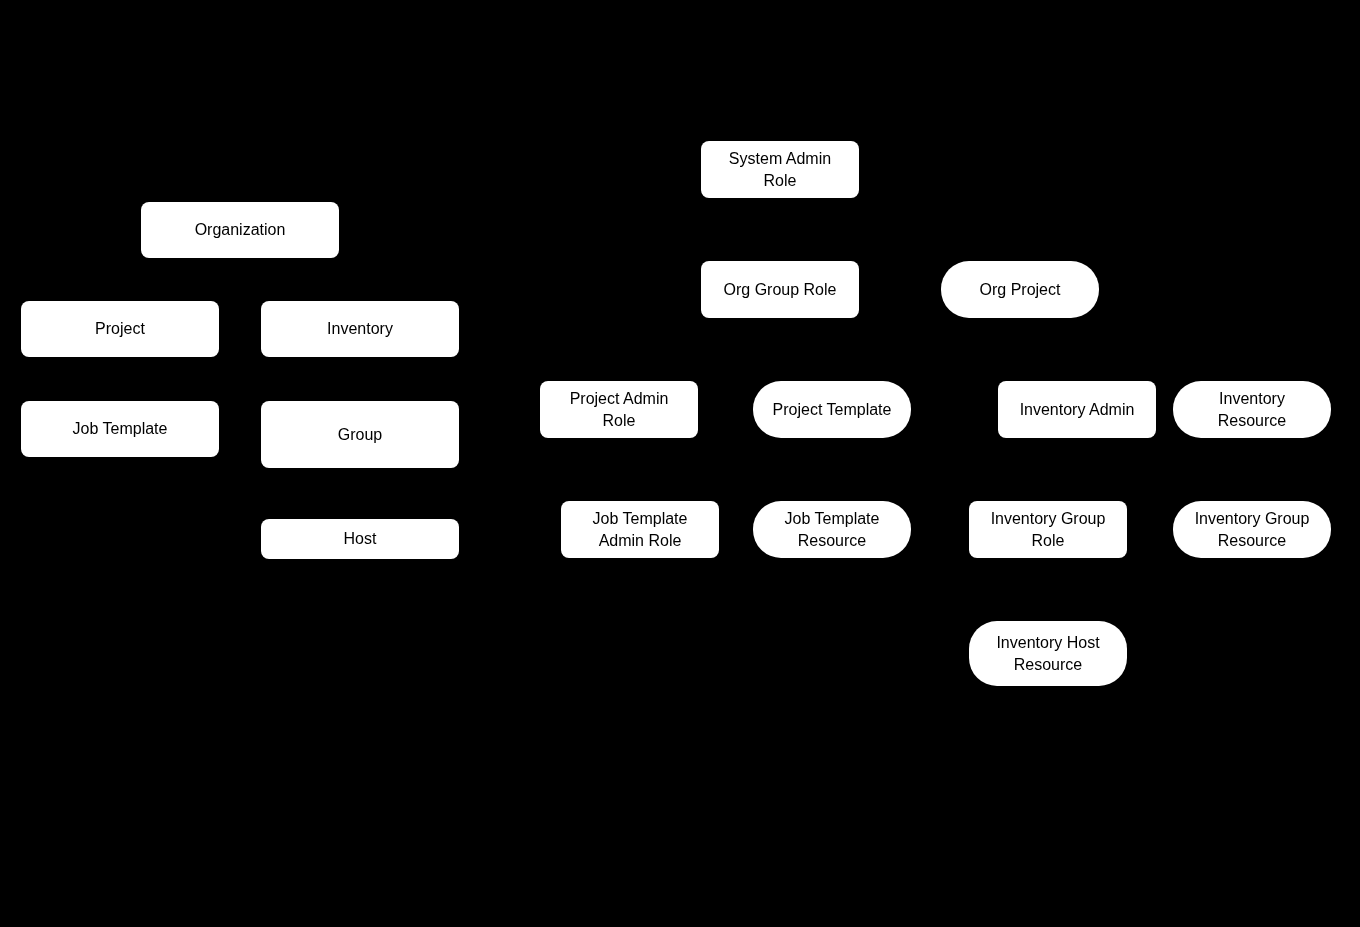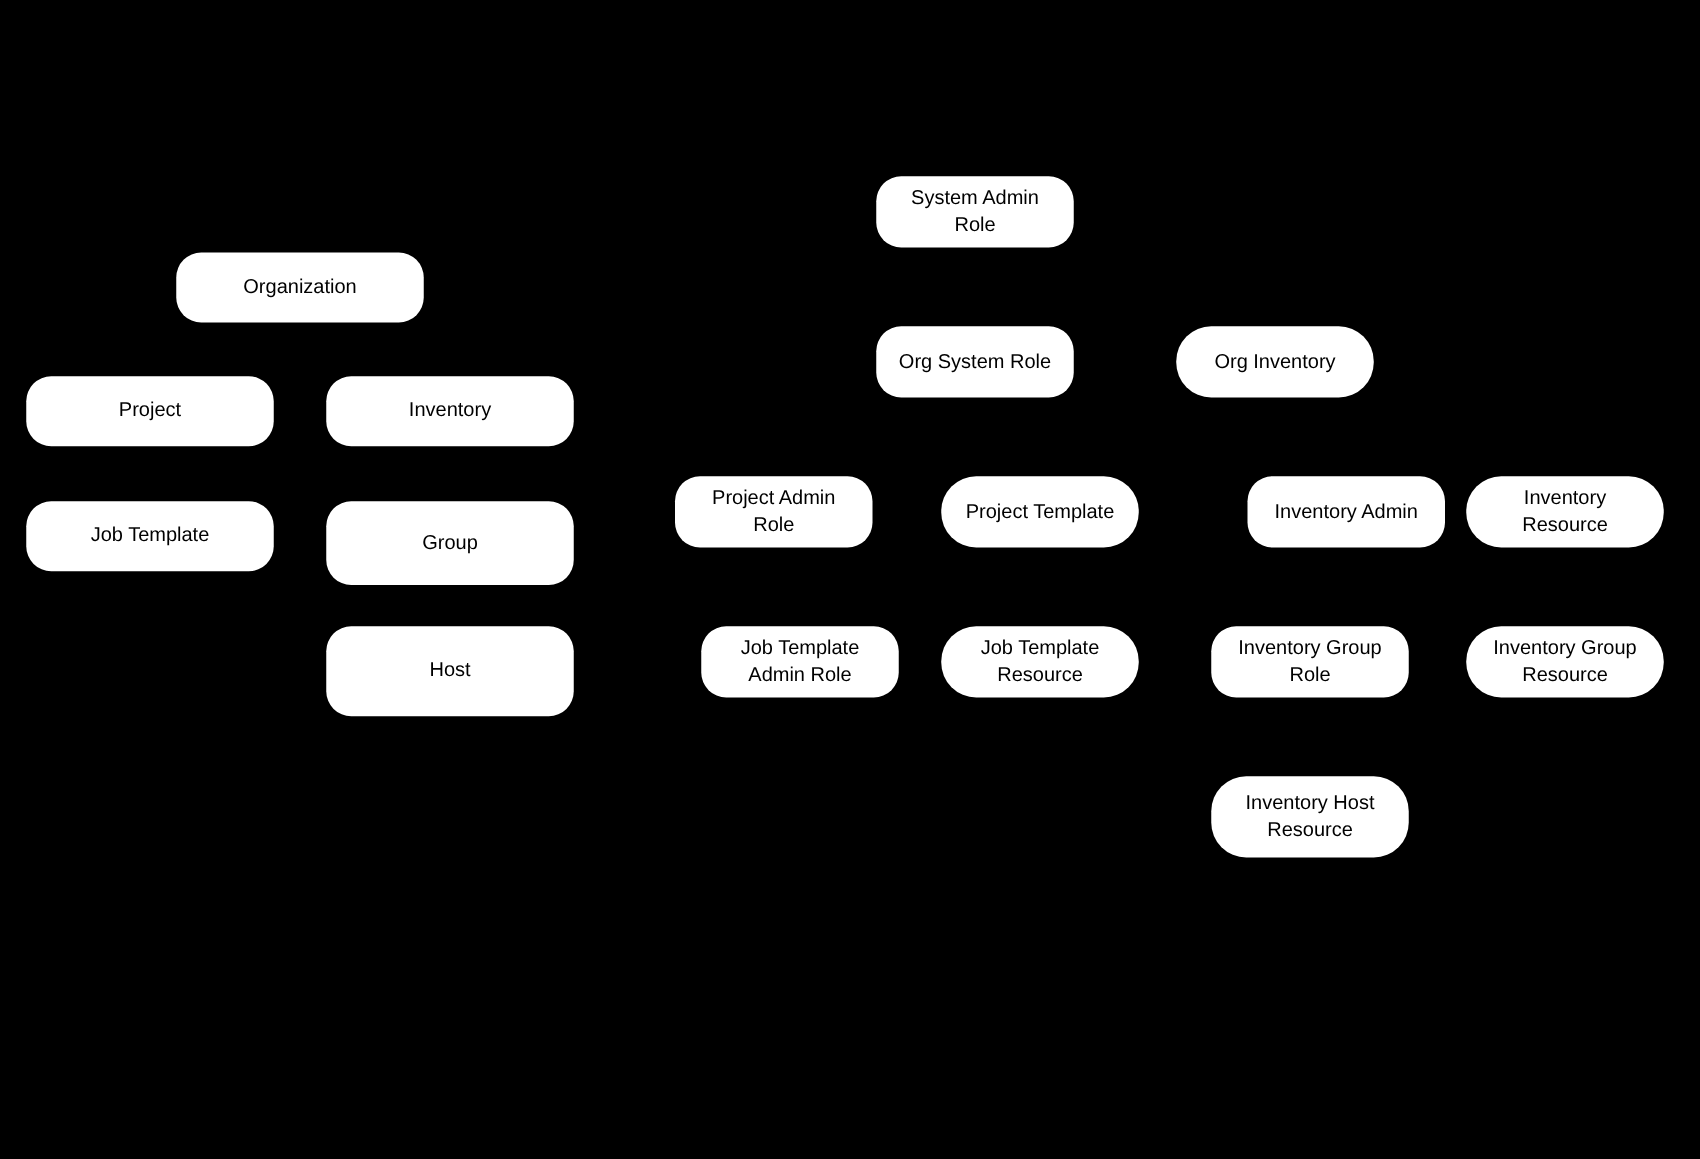--- a/index.html
+++ b/index.html
@@ -15,21 +15,21 @@
     position: absolute;
     background: var(--node-fill, #ffffff);
     color: var(--node-text, #000000);
     display: flex;
     flex-direction: column;
     align-items: center;
     justify-content: center;
     text-align: center;
     font-size: 16px;
     line-height: 22px;
-    border-radius: 20px;
+    border-radius: 8px;
     box-sizing: border-box;
   }
   .node.pill { border-radius: 28px; }
   .node .line { display: block; white-space: nowrap; }
 </style>
 </head>
 <body>
 
 <div class="canvas">
 
@@ -46,35 +46,35 @@
   </div>
 
   <div class="node rect" style="left:21px; top:401px; width:198px; height:56px">
     <span class="line">Job Template</span>
   </div>
 
   <div class="node rect" style="left:261px; top:401px; width:198px; height:67px">
     <span class="line">Group</span>
   </div>
 
-  <div class="node rect" style="left:261px; top:501px; width:198px; height:72px">
+  <div class="node rect" style="left:261px; top:519px; width:198px; height:40px">
     <span class="line">Host</span>
   </div>
 
   <div class="node rect" style="left:701px; top:141px; width:158px; height:57px">
     <span class="line">System Admin</span>
     <span class="line">Role</span>
   </div>
 
   <div class="node rect" style="left:701px; top:261px; width:158px; height:57px">
-    <span class="line">Org System Role</span>
+    <span class="line">Org Group Role</span>
   </div>
 
   <div class="node pill" style="left:941px; top:261px; width:158px; height:57px">
-    <span class="line">Org Inventory</span>
+    <span class="line">Org Project</span>
   </div>
 
   <div class="node rect" style="left:540px; top:381px; width:158px; height:57px">
     <span class="line">Project Admin</span>
     <span class="line">Role</span>
   </div>
 
   <div class="node pill" style="left:753px; top:381px; width:158px; height:57px">
     <span class="line">Project Template</span>
   </div>

